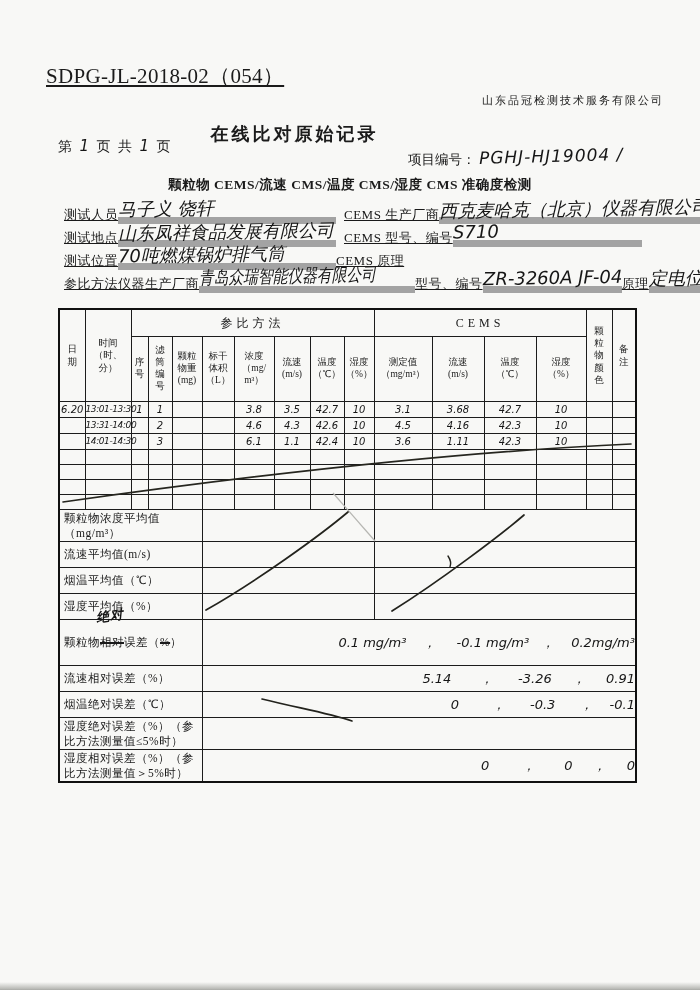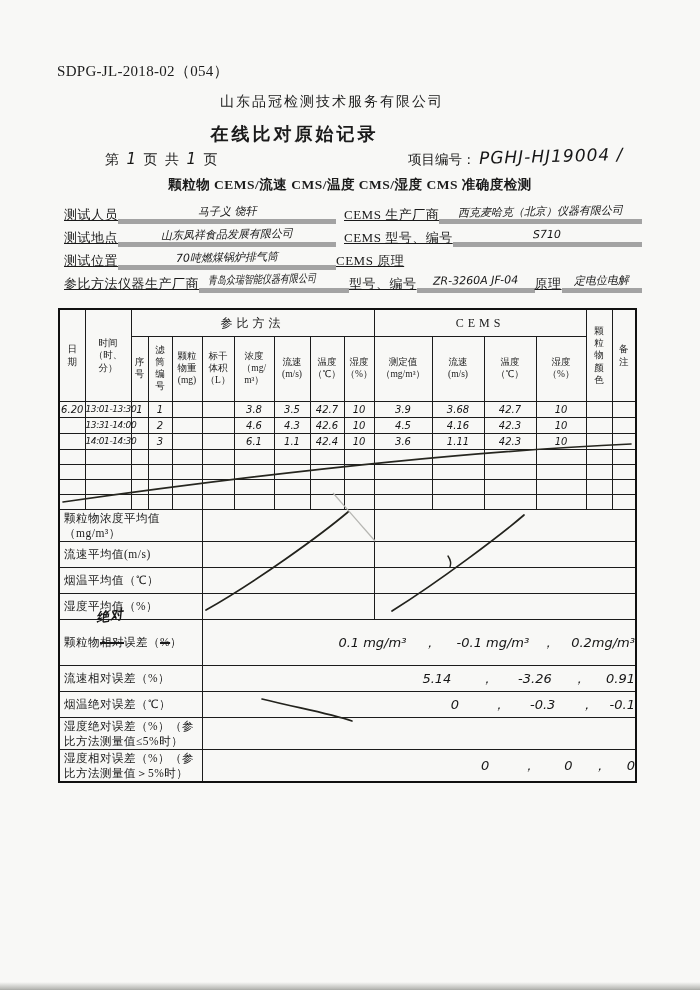--- a/index.html
+++ b/index.html
@@ -13,41 +13,41 @@
   .page{
     position:relative;width:700px;height:990px;
     background:#f8f8f6;
   }
   .scan-edge{
     position:absolute;left:0;right:0;bottom:0;height:8px;
     background:linear-gradient(to bottom,rgba(248,248,246,0),#b9bab6 85%,#a7a8a4);
   }
   
   .printed{color:#1b1b1b;}
-  .doc-code{position:absolute;left:57px;top:62px;font-size:15px;letter-spacing:.3px;}
-  .company{position:absolute;left:0;width:664px;top:93px;text-align:center;font-size:14px;letter-spacing:2px;}
+  .doc-code{position:absolute;left:46px;top:62px;font-size:21px;letter-spacing:.3px;text-decoration:underline;}
+  .company{position:absolute;left:0;width:664px;top:93px;text-align:right;font-size:11px;letter-spacing:2px;}
   .main-title{position:absolute;left:0;width:589px;top:122px;text-align:center;font-size:18px;font-weight:bold;letter-spacing:3px;}
-  .page-row{position:absolute;left:58px;top:150px;font-size:14px;letter-spacing:2px;margin-left:47px;}
+  .page-row{position:absolute;left:58px;top:137px;font-size:14px;letter-spacing:2px;}
   .project{position:absolute;left:408px;top:148px;font-size:13.5px;}
   .subtitle{position:absolute;left:0;width:700px;top:176px;text-align:center;font-size:13.5px;font-weight:bold;letter-spacing:.5px;}
   
   .hw{
     font-family:"DejaVu Sans", sans-serif;
     font-style:italic;
     color:#161616;
   }
   .project .hw{font-size:17px;display:inline-block;transform:rotate(-1.5deg) translateY(-2px);letter-spacing:1px;}
   .page-row .hw{font-size:15px;}
   
   .info{position:absolute;left:64px;top:201px;width:578px;font-size:13px;text-decoration:underline;}
   .info-row{display:flex;align-items:flex-end;height:23px;white-space:nowrap;}
   .ilabel{flex:0 0 auto;letter-spacing:.5px;}
   .ival{
-    flex:1 1 auto;border-bottom:5px solid #a3a3a3;text-align:center;
-    font-size:11px;line-height:15px;overflow:visible;
+    flex:1 1 auto;border-bottom:7px solid #a3a3a3;text-align:left;
+    font-size:18px;line-height:15px;overflow:visible;
   }
   .ival .hw{display:inline-block;transform:rotate(-1deg);white-space:nowrap;}
   .squeeze .hw{transform:scaleX(.82) rotate(-1deg);transform-origin:left bottom;}
   
   .grid-wrap{position:absolute;left:58px;top:308px;}
   table{border-collapse:collapse;table-layout:fixed;width:577px;}
   td,th{border:1px solid #1c1c1c;padding:0;font-weight:normal;vertical-align:middle;text-align:center;}
   table{border:2px solid #111;}
   .h1 th{height:26px;font-size:12px;letter-spacing:4px;}
   .h2 th{height:64px;font-size:9.5px;line-height:1.25;white-space:pre-line;letter-spacing:0;}
@@ -203,21 +203,21 @@
             <td class="hw c0">6.20</td>
             <td class="hw c1">13:01-13:30</td>
             <td class="hw c2">1</td>
             <td class="hw c3">1</td>
             <td class="hw c4"></td>
             <td class="hw c5"></td>
             <td class="hw c6">3.8</td>
             <td class="hw c7">3.5</td>
             <td class="hw c8">42.7</td>
             <td class="hw c9">10</td>
-            <td class="hw c10">3.9</td>
+            <td class="hw c10">3.1</td>
             <td class="hw c11">3.68</td>
             <td class="hw c12">42.7</td>
             <td class="hw c13">10</td>
             <td class="hw c14"></td>
             <td class="hw c15"></td>
           </tr>
           <tr class="body-row">
             <td class="hw c0"></td>
             <td class="hw c1">13:31-14:00</td>
             <td class="hw c2"></td>

